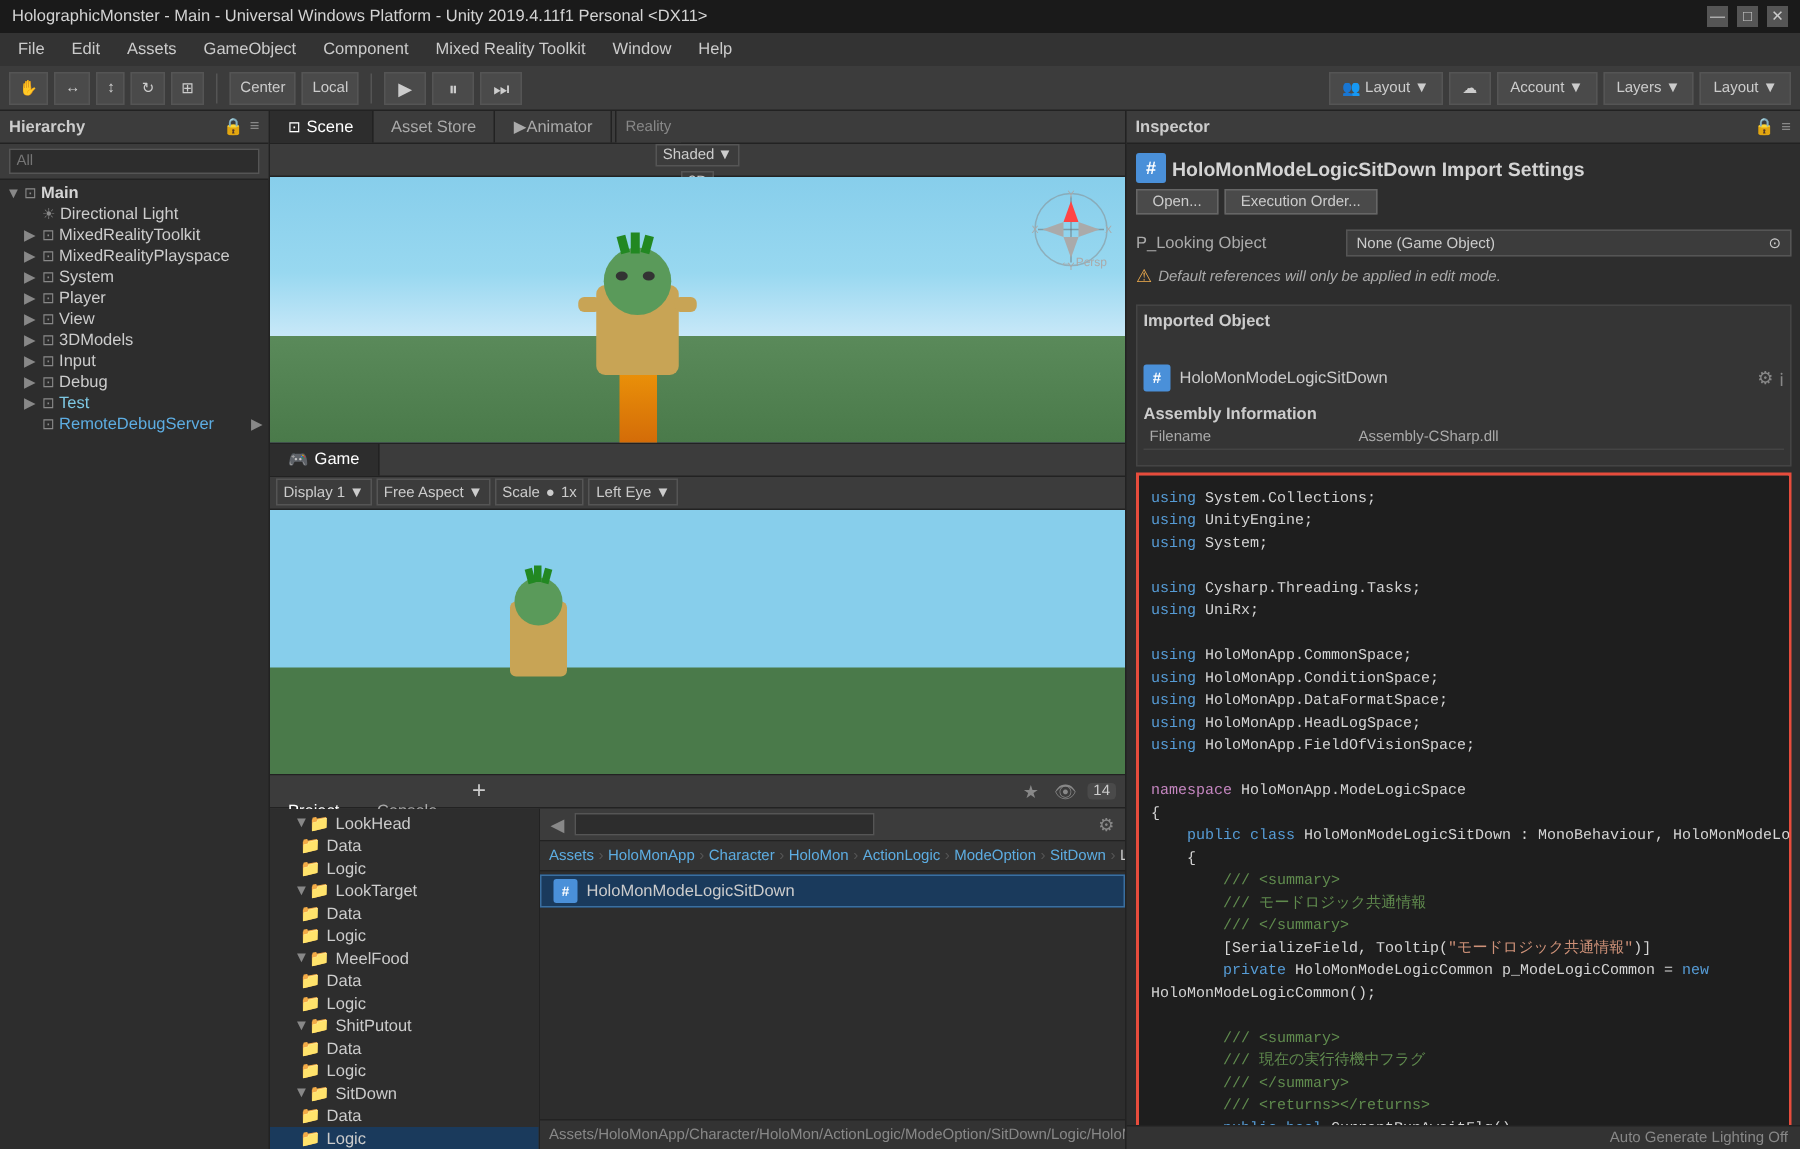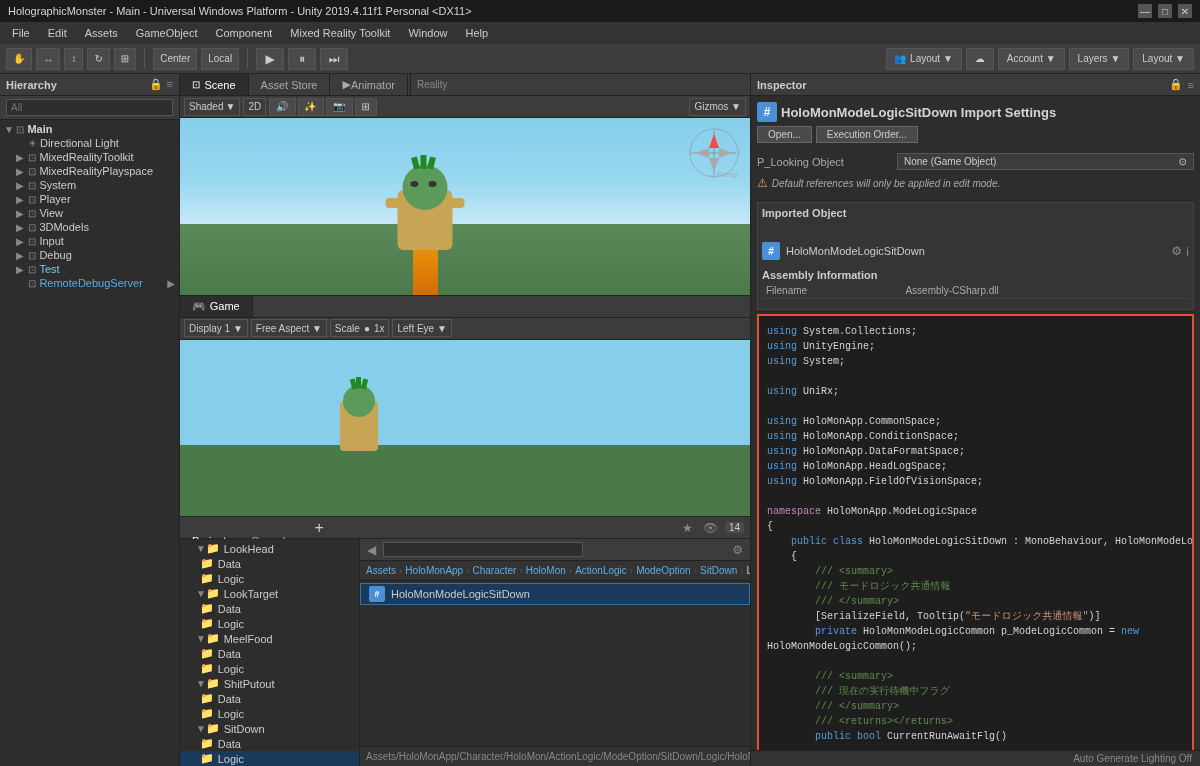--- a/index.html
+++ b/index.html
@@ -48,21 +48,21 @@
     
     #center-panel { flex: 1; display: flex; flex-direction: column; min-width: 0; }
     
     
     #view-tabs { background: #3c3c3c; height: 22px; display: flex; align-items: stretch; border-bottom: 1px solid #222; }
     .view-tab { padding: 0 12px; display: flex; align-items: center; color: #aaa; font-size: 11px; cursor: pointer; border-right: 1px solid #222; }
     .view-tab.active { background: #2d2d2d; color: #fff; }
     .view-tab-icon { margin-right: 4px; font-size: 10px; }
 
     
-    #scene-toolbar { background: #3c3c3c; height: 22px; display: flex; align-items: center; padding: 0 4px; gap: 3px; border-bottom: 1px solid #222; }
+    #scene-toolbar { background: #3c3c3c; height: 22px; display: flex; align-items: center; padding: 0 4px; gap: 3px; border-bottom: 1px solid #222; flex-direction: column; }
     .scene-tool-btn { background: #4a4a4a; border: 1px solid #555; color: #ccc; padding: 1px 6px; font-size: 10px; cursor: pointer; height: 18px; display: flex; align-items: center; }
     .scene-dropdown { background: #3c3c3c; border: 1px solid #555; color: #ccc; padding: 1px 4px; font-size: 10px; height: 18px; display: flex; align-items: center; gap: 2px; cursor: pointer; }
 
     
     #scene-view { flex: 1; background: #4a5568; position: relative; overflow: hidden; }
     
     
     .sky-bg { position: absolute; top: 0; left: 0; right: 0; bottom: 40%; background: linear-gradient(180deg, #87CEEB 0%, #98d8f0 60%, #c8e8f8 100%); }
     .ground-bg { position: absolute; bottom: 0; left: 0; right: 0; top: 60%; background: linear-gradient(180deg, #5a8a5a 0%, #4a7a4a 100%); }
 
@@ -630,20 +630,21 @@
           </tr>
         </tbody>
           </table>
       </div>
 
       <div id="code-view">
         <div class="code-line"><span class="code-keyword">using</span> System.Collections;</div>
         <div class="code-line"><span class="code-keyword">using</span> UnityEngine;</div>
         <div class="code-line"><span class="code-keyword">using</span> System;</div>
         <div class="code-line">&nbsp;</div>
+        <div class="code-line"><span class="code-keyword">using</span> Cysharp.Threading.Tasks;</div>
         <div class="code-line"><span class="code-keyword">using</span> UniRx;</div>
         <div class="code-line">&nbsp;</div>
         <div class="code-line"><span class="code-keyword">using</span> HoloMonApp.CommonSpace;</div>
         <div class="code-line"><span class="code-keyword">using</span> HoloMonApp.ConditionSpace;</div>
         <div class="code-line"><span class="code-keyword">using</span> HoloMonApp.DataFormatSpace;</div>
         <div class="code-line"><span class="code-keyword">using</span> HoloMonApp.HeadLogSpace;</div>
         <div class="code-line"><span class="code-keyword">using</span> HoloMonApp.FieldOfVisionSpace;</div>
         <div class="code-line">&nbsp;</div>
         <div class="code-line"><span class="code-namespace">namespace</span> HoloMonApp.ModeLogicSpace</div>
         <div class="code-line">{</div>

